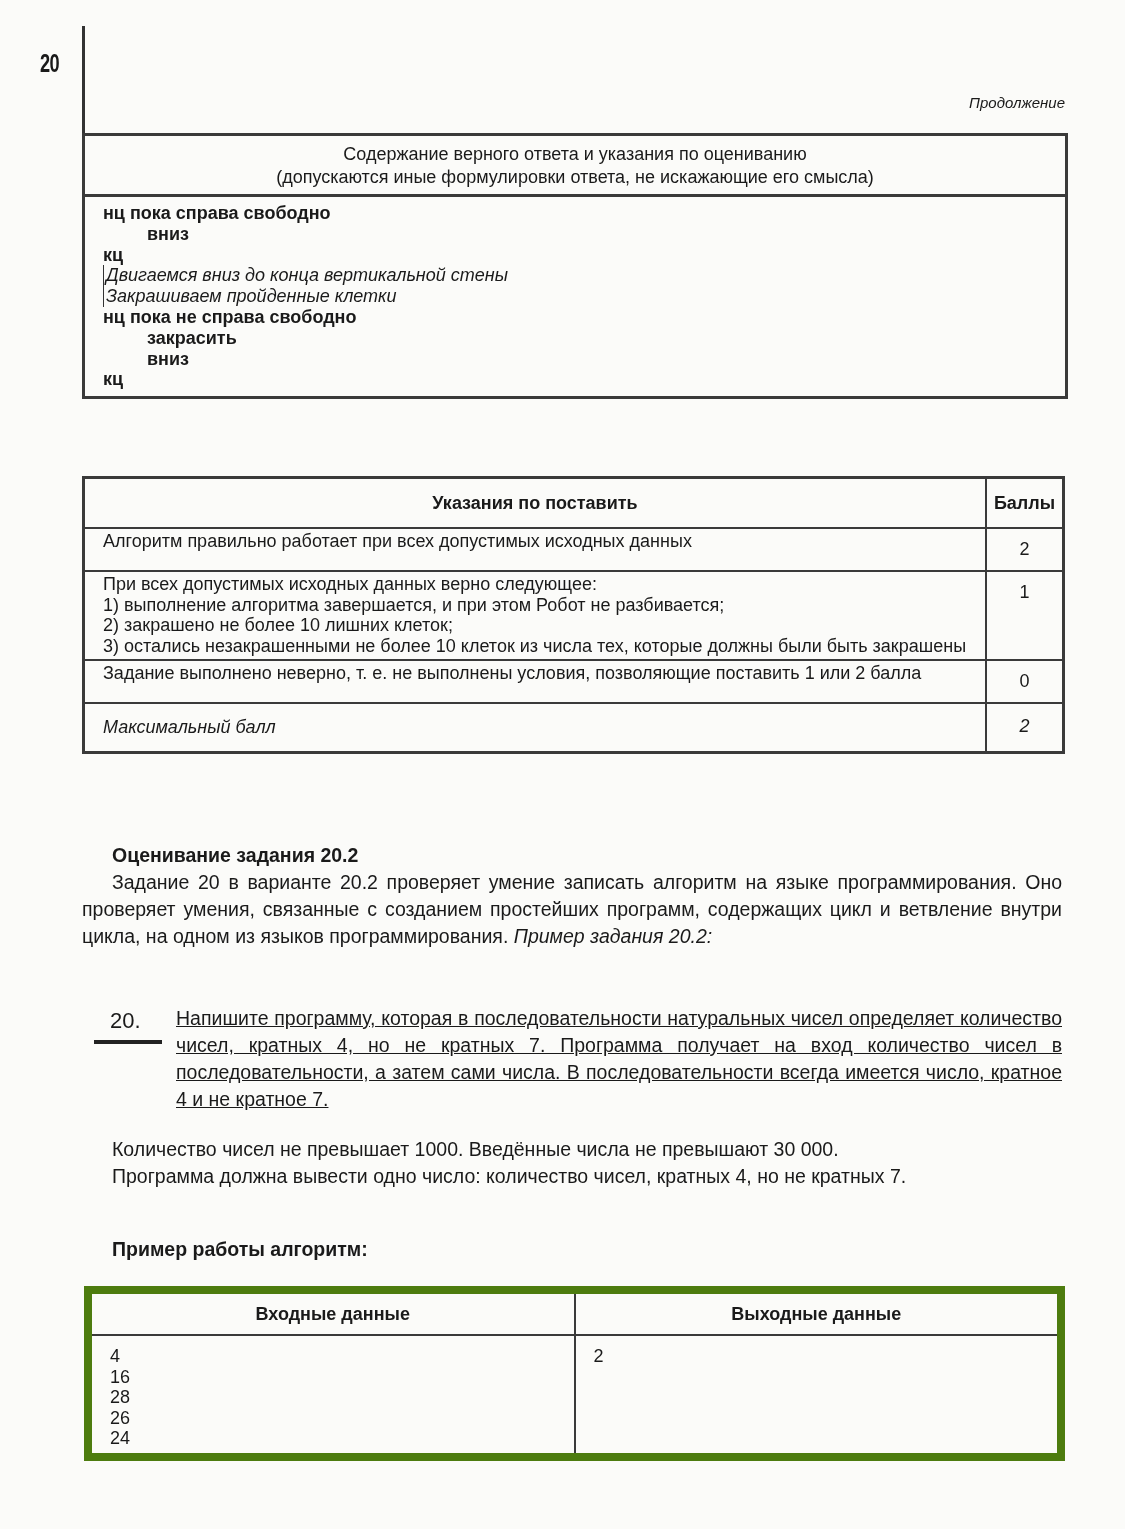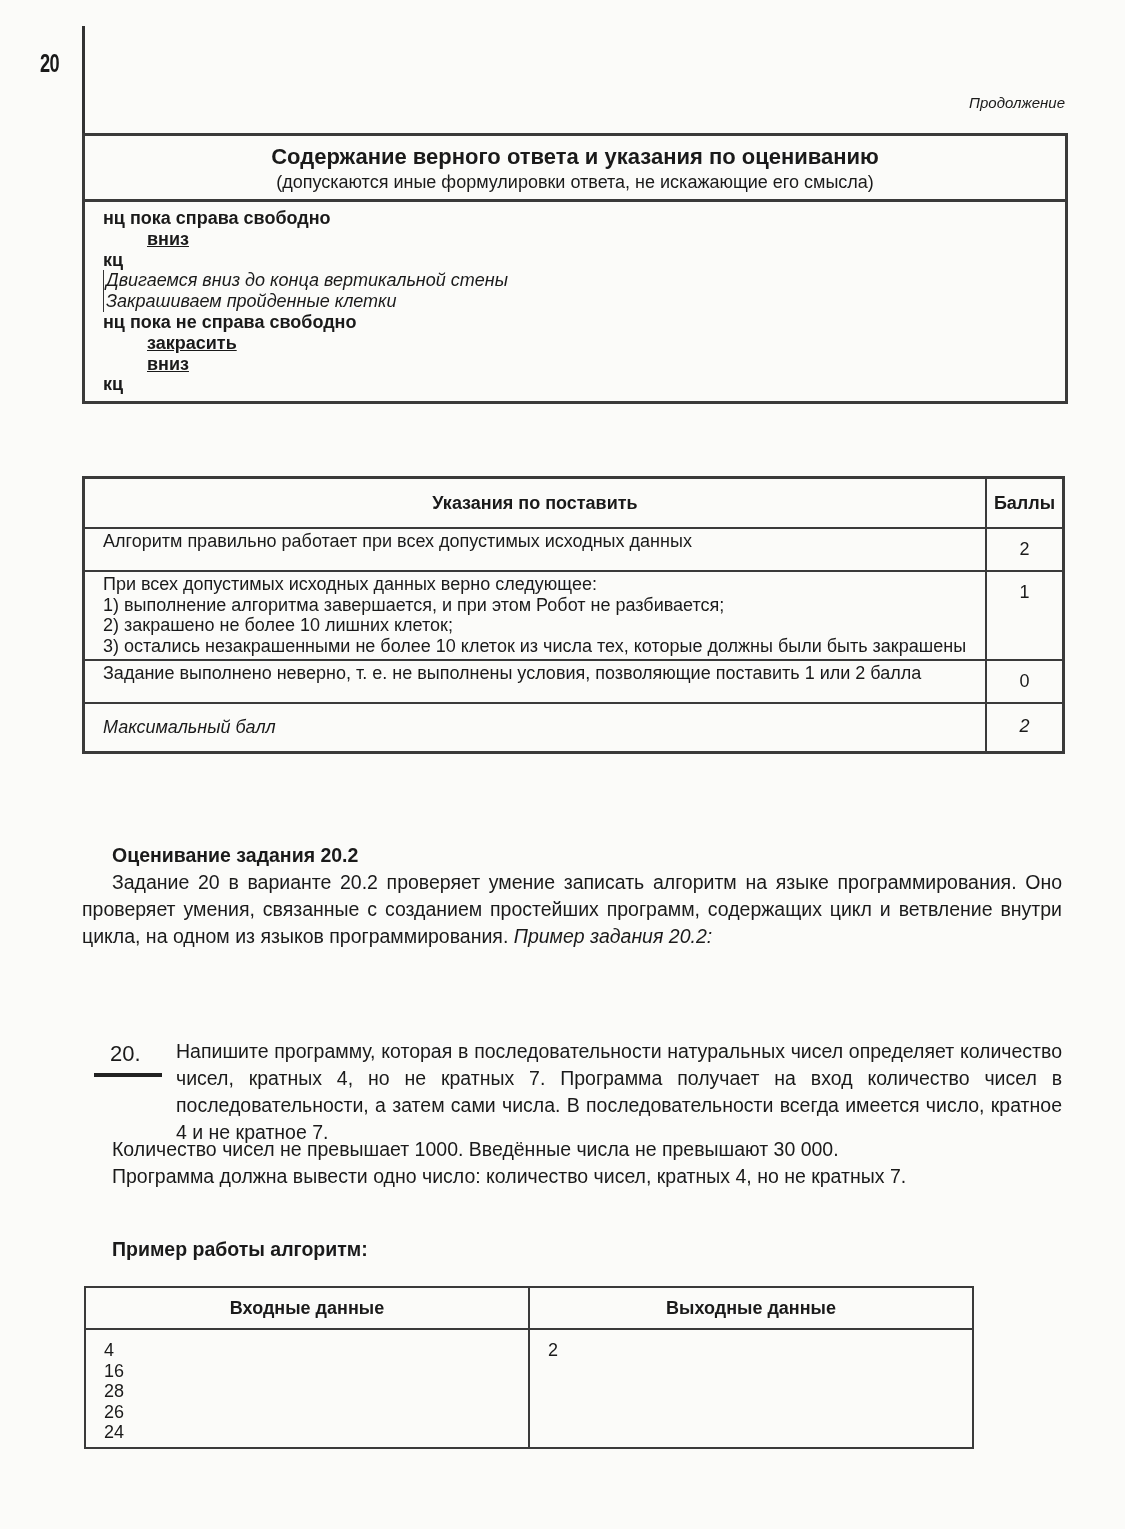--- a/index.html
+++ b/index.html
@@ -9,45 +9,45 @@
   }
   .page-num {
     position: absolute; left: 40px; top: 48px; font-size: 26px; font-weight: bold;
     transform: scaleX(0.7); transform-origin: left top; letter-spacing: -1px;
   }
   .margin-line { position: absolute; left: 82px; top: 26px; width: 3px; height: 110px; background: #333; }
   .continuation { position: absolute; right: 60px; top: 94px; font-size: 15px; font-style: italic; }
 
   .box1 { position: absolute; left: 82px; top: 133px; width: 980px; border: 3px solid #3a3a3a; }
   .box1-head { text-align: center; padding: 8px 0 6px; border-bottom: 3px solid #3a3a3a; }
-  .box1-head .t1 { font-weight: bold; font-size: 22px; text-align: center; }
+  .box1-head .t1 { font-weight: normal; font-size: 18px; text-align: center; }
   .box1-head .t2 { font-size: 18px; margin-top: 2px; }
   .box1-body { padding: 6px 18px 6px; font-size: 18px; line-height: 20.8px; }
   .comment { font-style: italic; border-left: 1px solid #333; padding-left: 2px; }
   .kw { font-weight: bold; }
-  .ind { padding-left: 44px; text-decoration: underline; }
+  .ind { padding-left: 44px; }
 
   table { border-collapse: collapse; }
   .t-grade { position: absolute; left: 82px; top: 476px; width: 983px; border: 3px solid #3a3a3a; font-size: 18px; }
   .t-grade th, .t-grade td { border: 2px solid #3a3a3a; vertical-align: top; }
   .t-grade th { height: 46px; font-weight: bold; vertical-align: middle; }
   .t-grade td { padding: 2px 18px; line-height: 20.8px; }
   .t-grade td.pts { text-align: center; width: 75px; padding: 10px 0; }
   .t-grade .maxrow td { font-style: italic; padding: 13px 18px; }
   .t-grade .maxrow td.pts { padding: 12px 0; }
 
   .section { position: absolute; left: 82px; width: 980px; font-size: 19.5px; line-height: 27px; }
   .sec-title { font-weight: bold; padding-left: 30px; }
   .indent { text-indent: 30px; text-align: justify; }
-  .task { position: absolute; left: 82px; top: 1038px; width: 980px; font-size: 19.5px; line-height: 27px; }
+  .task { position: absolute; left: 82px; top: 1005px; width: 980px; font-size: 19.5px; line-height: 27px; text-decoration: underline; }
   .task-num { position: absolute; left: 28px; top: 2px; font-size: 22px; }
   .task-bar { position: absolute; left: 12px; top: 35px; width: 68px; height: 4px; background: #222; }
   .task-text { margin-left: 94px; text-align: justify; }
 
-  .t-example { position: absolute; left: 84px; top: 1286px; width: 890px; border: 2px solid #4d7c0f; font-size: 18px; }
+  .t-example { position: absolute; left: 84px; top: 1286px; width: 981px; border: 8px solid #4d7c0f; font-size: 18px; }
   .t-example th, .t-example td { border: 2px solid #3a3a3a; }
   .t-example th { height: 38px; font-weight: bold; width: 50%; }
   .t-example td { vertical-align: top; padding: 10px 18px 4px; line-height: 20.5px; height: 100px; }
 </style>
 </head>
 <body>
 
 <div class="page-num">20</div>
 <div class="margin-line"></div>
 <div class="continuation">Продолжение</div>

